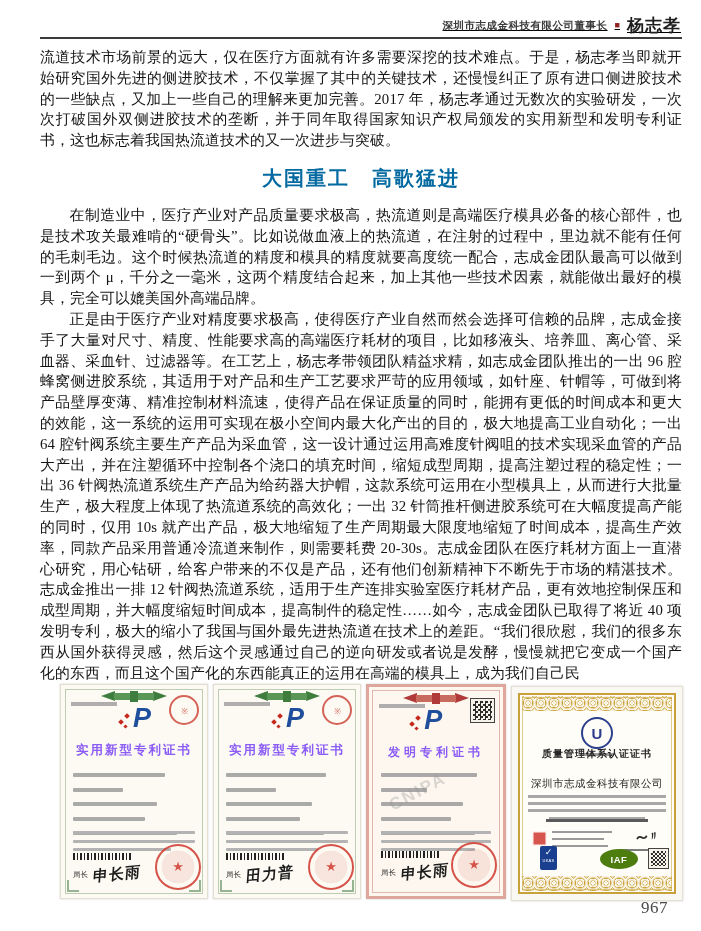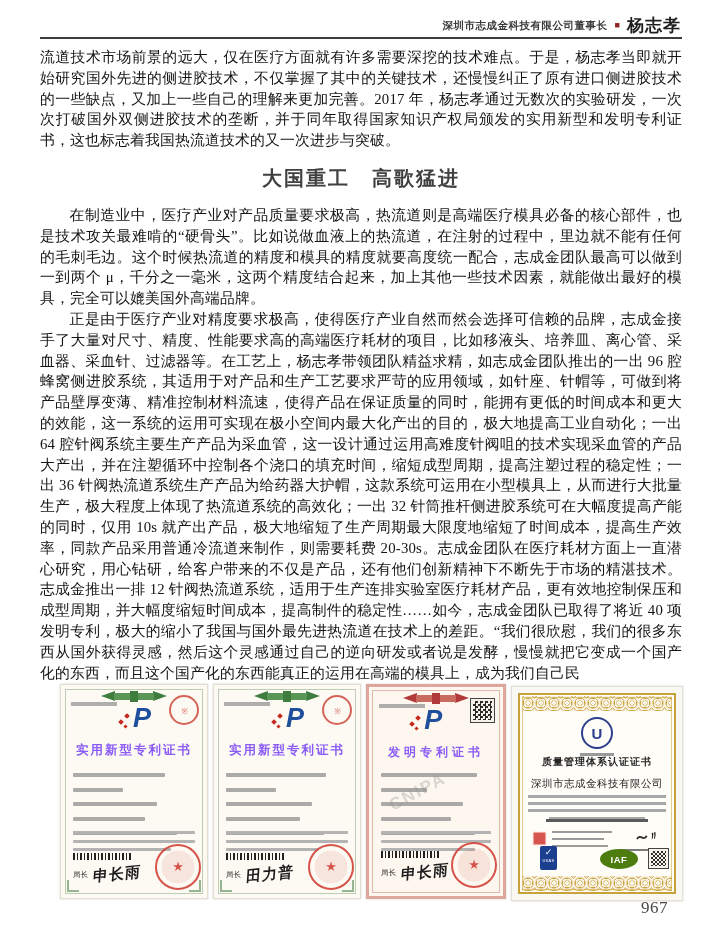--- a/index.html
+++ b/index.html
@@ -2,31 +2,31 @@
 <html><head>
 <meta charset="utf-8">
 <style>
   * { margin:0; padding:0; box-sizing:border-box; }
   html,body { width:701px; height:931px; }
   body { font-family:"Liberation Serif", serif; background:#ffffff; position:relative; overflow:hidden; }
 
   .page { position:absolute; inset:0; background:#ffffff; }
 
   
-  .hdr { position:absolute; top:14px; right:20px; display:flex; align-items:center; gap:7px; }
+  .hdr { position:absolute; top:14px; right:20px; display:flex; align-items:center; gap:7px;text-decoration:underline; }
   .hdr-company { font-size:10.5px; font-weight:bold; color:#3a3a3a; letter-spacing:.5px; }
   .hdr-bullet { font-size:9px; color:#8e2420; line-height:1; }
   .hdr-name { font-size:17px; font-weight:600; color:#1f1f1f; letter-spacing:1px; }
   .hdr-rule { position:absolute; top:37px; left:40px; width:642px; height:2px; background:#3c3c3c; }
 
   
   .content { position:absolute; top:47px; left:40px; width:642px; color:#141414; }
   .para { font-size:14.8px; line-height:20.8px; text-align:justify; text-justify:inter-ideograph; letter-spacing:.2px; text-indent:2em; }
   .para.no-indent { text-indent:0; }
-  .section-heading { text-align:center; font-family:"Liberation Sans", sans-serif; font-weight:bold; font-size:20px; color:#404040; letter-spacing:2px; margin:14px 0 13px 0; }
+  .section-heading { text-align:center; font-family:"Liberation Sans", sans-serif; font-weight:bold; font-size:20px; color:#0369a1; letter-spacing:2px; margin:14px 0 13px 0; }
 
   
   .certs { position:absolute; top:684px; left:60px; width:624px; height:216px; display:flex; gap:5px; }
   .cert { position:relative; height:215px; overflow:hidden; box-shadow:0 0 2px rgba(0,0,0,.18); }
   .cert-patent { background:#fcfaf3; border:1px solid #e3ded0; }
   .cert-patent .inner-frame { position:absolute; inset:4px; border:1px solid #bccdb4; pointer-events:none; }
   .cert-inv { background:#fdf7ef; border:3px solid #dfa79b; }
   .cert-inv .inner-frame { position:absolute; inset:3px; border:1px solid #e0b8ad; pointer-events:none; }
   .c1,.c2 { width:148px; }
   .c3 { width:140px; }
@@ -63,21 +63,21 @@
   .watermark { position:absolute; top:95px; left:18px; font-family:"Liberation Sans", sans-serif; font-weight:bold; font-size:17px; color:rgba(150,150,150,.35); transform:rotate(-28deg); letter-spacing:2px; }
 
   
   .q-frame { position:absolute; inset:6px; border:2px solid #c9a13a; outline:1px solid #e2cd8d; outline-offset:-5px; background:#fffdf8; }
   .gold-orn { position:absolute; left:10px; right:10px; height:15px;
     background:repeating-radial-gradient(circle at 6px 7px, #c9a13a 1.6px, rgba(201,161,58,.25) 3px, transparent 4.5px); background-size:13px 15px; }
   .gold-orn.top { top:9px; }
   .gold-orn.bottom { bottom:9px; }
   .q-emblem { position:absolute; top:30px; left:50%; transform:translateX(-50%); width:32px; height:32px; border-radius:50%; border:2.5px solid #2b3f8c; color:#2b3f8c; display:flex; align-items:center; justify-content:center; font-family:"Liberation Sans", sans-serif; font-weight:bold; font-size:15px; }
   .q-emblem-sub { position:absolute; top:66px; left:50%; transform:translateX(-50%); width:34px; height:3px; background:#9a9a9a; }
-  .q-title1 { position:absolute; top:68px; width:100%; text-align:center; font-weight:bold; font-size:10px; color:#262626; letter-spacing:1px; }
+  .q-title1 { position:absolute; top:60px; width:100%; text-align:center; font-weight:bold; font-size:10px; color:#262626; letter-spacing:1px; }
   .q-title2 { position:absolute; top:90px; width:100%; text-align:center; font-weight:normal; font-size:10.5px; color:#262626; letter-spacing:.5px; }
   .q-lines { position:absolute; top:108px; left:16px; right:16px; }
   .q-lines .row { height:2.6px; background:#a8a8a8; margin-bottom:4.6px; }
   .q-reg { position:absolute; top:132px; left:34px; right:34px; height:3.4px; background:#5a5a5a; }
   .q-mid { position:absolute; top:142px; left:16px; right:16px; height:32px; }
   .q-seal { position:absolute; left:4px; top:2px; width:15px; height:15px; background:#d03a30; opacity:.85; box-shadow:inset 0 0 0 1.5px #fff0ee; }
   .q-mid .mini { position:absolute; left:0; height:2.4px; background:#9a9a9a; }
   .q-sign { position:absolute; right:6px; top:0; font-size:12px; font-weight:bold; color:#2a2a2a; transform:rotate(-10deg); }
   .q-sign-line { position:absolute; right:2px; top:20px; width:44px; height:2.4px; background:#7c7c7c; }
   .q-badges { position:absolute; bottom:28px; left:14px; right:12px; height:26px; }

